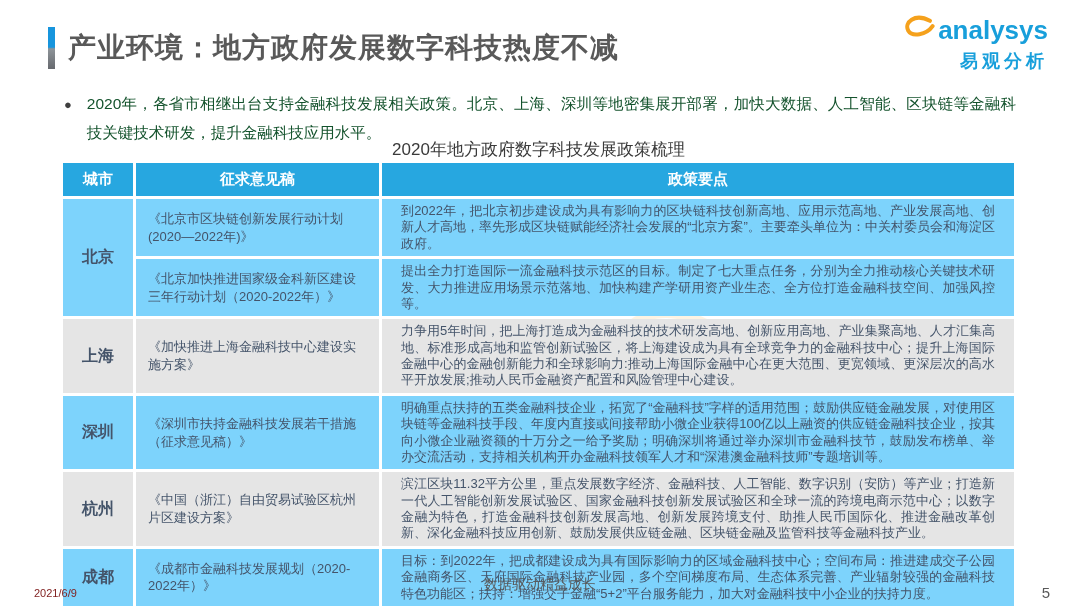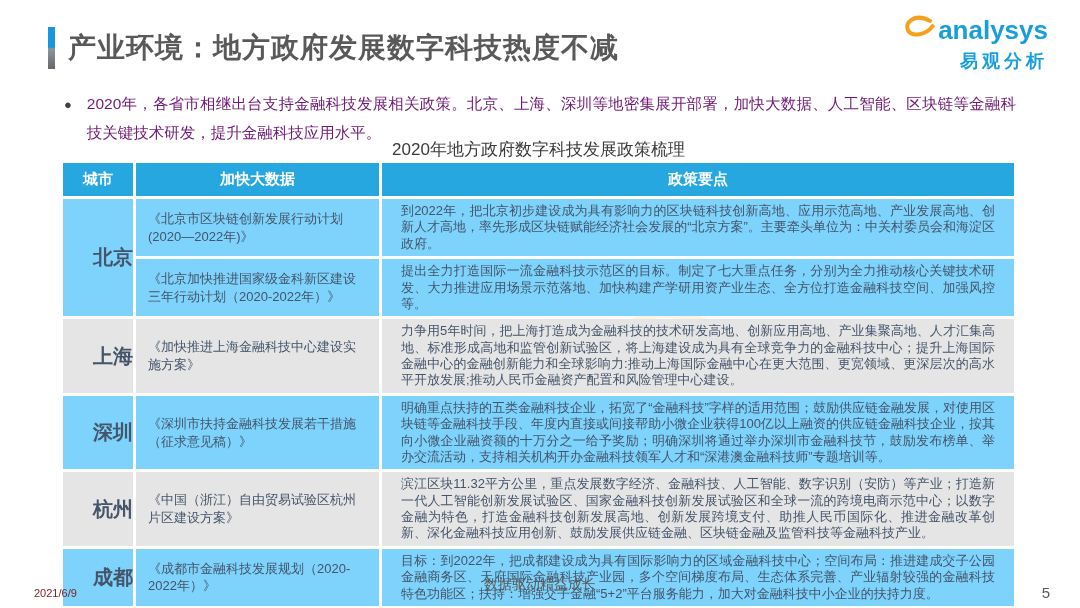--- a/index.html
+++ b/index.html
@@ -29,38 +29,38 @@
   .logo-text { color: #189fdb; font-size: 26px; font-weight: bold; line-height: 1; }
   .logo-cn { color: #189fdb; font-size: 18px; font-weight: bold; letter-spacing: 4px; margin-top: 3px; }
 
   
   .intro {
     position: absolute; top: 90px; left: 64px; width: 952px;
     display: flex; gap: 15px;
   }
   .bullet { color: #3f3f3f; font-size: 13px; line-height: 1; margin-top: 8px; }
   .intro-text {
-    font-size: 15.5px; line-height: 1.85; color: #701a75; text-align: justify;
+    font-size: 15.5px; line-height: 1.85; color: #14532d; text-align: justify;
   }
 
   
   .table-title {
     position: absolute; top: 138px; left: 60px; width: 957px;
     text-align: center; font-size: 17px; font-weight: normal; color: #3a3a3a;
   }
   .policy-table {
     position: absolute; top: 160px; left: 60px; width: 957px;
     border-collapse: separate; border-spacing: 3px; table-layout: fixed;
   }
   .policy-table th {
     background: #27a7e0; color: #ffffff;
     font-size: 15px; font-weight: bold; padding: 7px 20px;
   }
   .policy-table td { vertical-align: middle; color: #44546a; }
-  .city-cell { text-align: right; font-weight: bold; font-size: 20px; }
+  .city-cell { text-align: center; font-weight: bold; font-size: 16px; }
   .name-cell { font-size: 13px; line-height: 1.35; padding: 4px 12px; }
   .points-cell { font-size: 13px; line-height: 1.26; padding: 4px 19px; text-align: justify; }
   .shade-a { background: #7dd3fc; }
   .shade-b { background: #e5e5e5; }
 
   
   .watermark {
     position: absolute; top: 300px; left: 570px; opacity: 0.12;
     pointer-events: none; display: flex; flex-direction: column; align-items: center;
   }
@@ -107,21 +107,21 @@
 
 <table class="policy-table">
   <colgroup>
     <col style="width:70px">
       <col style="width:243px">
       <col>
   </colgroup>
   <thead>
     <tr>
       <th>城市</th>
-      <th>加快大数据</th>
+      <th>征求意见稿</th>
       <th>政策要点</th>
     </tr>
   </thead>
   <tbody>
       <tr>
         <td class="city-cell shade-a" rowspan="2">北京</td>
         <td class="name-cell shade-a">《北京市区块链创新发展行动计划(2020—2022年)》</td>
         <td class="points-cell shade-a">到2022年，把北京初步建设成为具有影响力的区块链科技创新高地、应用示范高地、产业发展高地、创新人才高地，率先形成区块链赋能经济社会发展的“北京方案”。主要牵头单位为：中关村委员会和海淀区政府。</td>
       </tr>
       <tr>

